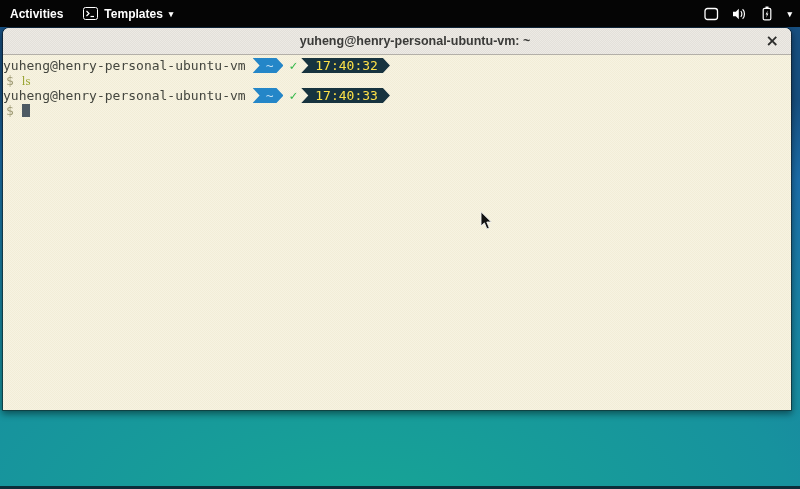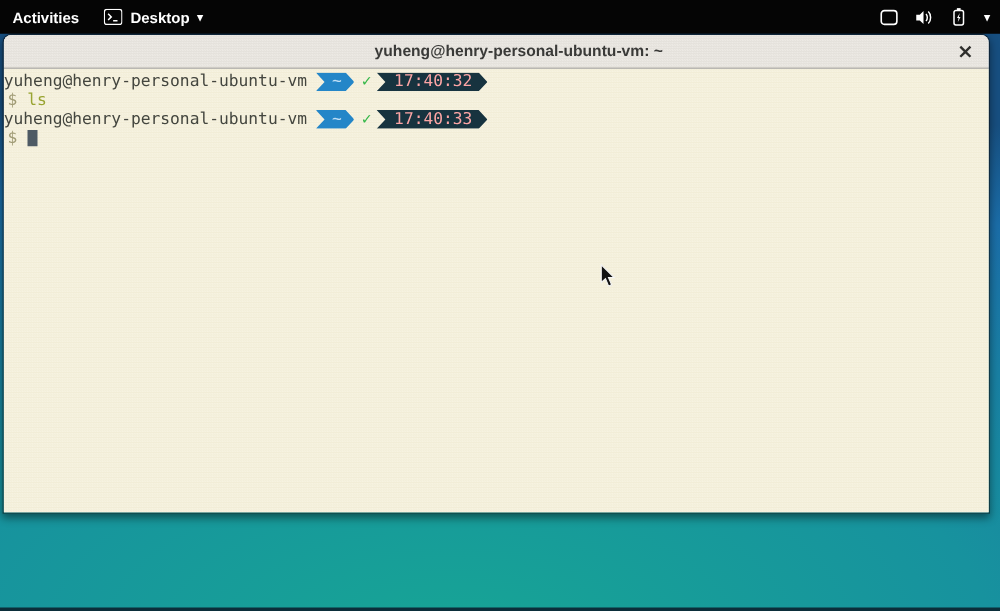--- a/index.html
+++ b/index.html
@@ -80,25 +80,25 @@
     cursor:text;
   }
   .tline { height:15px; display:flex; align-items:center; white-space:pre; }
   .prompt-line { padding-left:0; }
   .p-user { color:#44463f; }
   .ribbon {
     display:inline-flex; align-items:center; height:15px;
     clip-path:polygon(0 0, calc(100% - 7px) 0, 100% 50%, calc(100% - 7px) 100%, 0 100%, 7px 50%);
   }
   .ribbon-path { background:#2486c8; color:#bfdff5; padding:0 10px 0 13px; margin-left:7px; }
-  .ribbon-time { background:#17333f; color:#fca5a5; padding:0 12px 0 14px; }
+  .ribbon-time { background:#17333f; color:#fde047; padding:0 12px 0 14px; }
   .p-check { color:#33b747; font-weight:700; margin:0 4px 0 6px; font-size:13px; }
   .cmd-line, .out-line { padding-left:3px; }
   .p-dollar { color:#9f9a74; }
-  .cmd { color:#99a432; margin-left:8px; }
+  .cmd { color:#99a432; margin-left:8px;font-family:Liberation Serif, serif; }
   .out-line { color:#2a9fa8; }
   .cursor-block {
     display:inline-block; width:8px; height:13px;
     background:#4e5a64; margin-left:8px;
   }
 
   
   #pointer { position:absolute; left:480px; top:211px; z-index:50; pointer-events:none; }
 </style>
 </head>
@@ -106,21 +106,21 @@
 
 <div id="topbar">
   <div class="tb-left">
     <button id="activities">Activities</button>
     <div id="appmenu">
       <svg width="15" height="13" viewBox="0 0 15 13">
         <rect x="0.5" y="0.5" width="14" height="12" rx="2" fill="none" stroke="#ffffff"></rect>
         <path d="M3.5,4 L6,6.5 L3.5,9" fill="none" stroke="#ffffff" stroke-width="1.2"></path>
         <line x1="7.5" y1="9.5" x2="11" y2="9.5" stroke="#ffffff" stroke-width="1.2"></line>
       </svg>
-      <span>Desktop</span>
+      <span>Templates</span>
       <span class="chev">▾</span>
     </div>
   </div>
 
 
   <div class="tb-right">
     <svg width="15" height="14" viewBox="0 0 15 14">
       <rect x="1" y="1.5" width="12.5" height="11" rx="2.5" fill="none" stroke="#ffffff" stroke-width="1.3"></rect>
     </svg>
     <svg width="15" height="14" viewBox="0 0 15 14">

